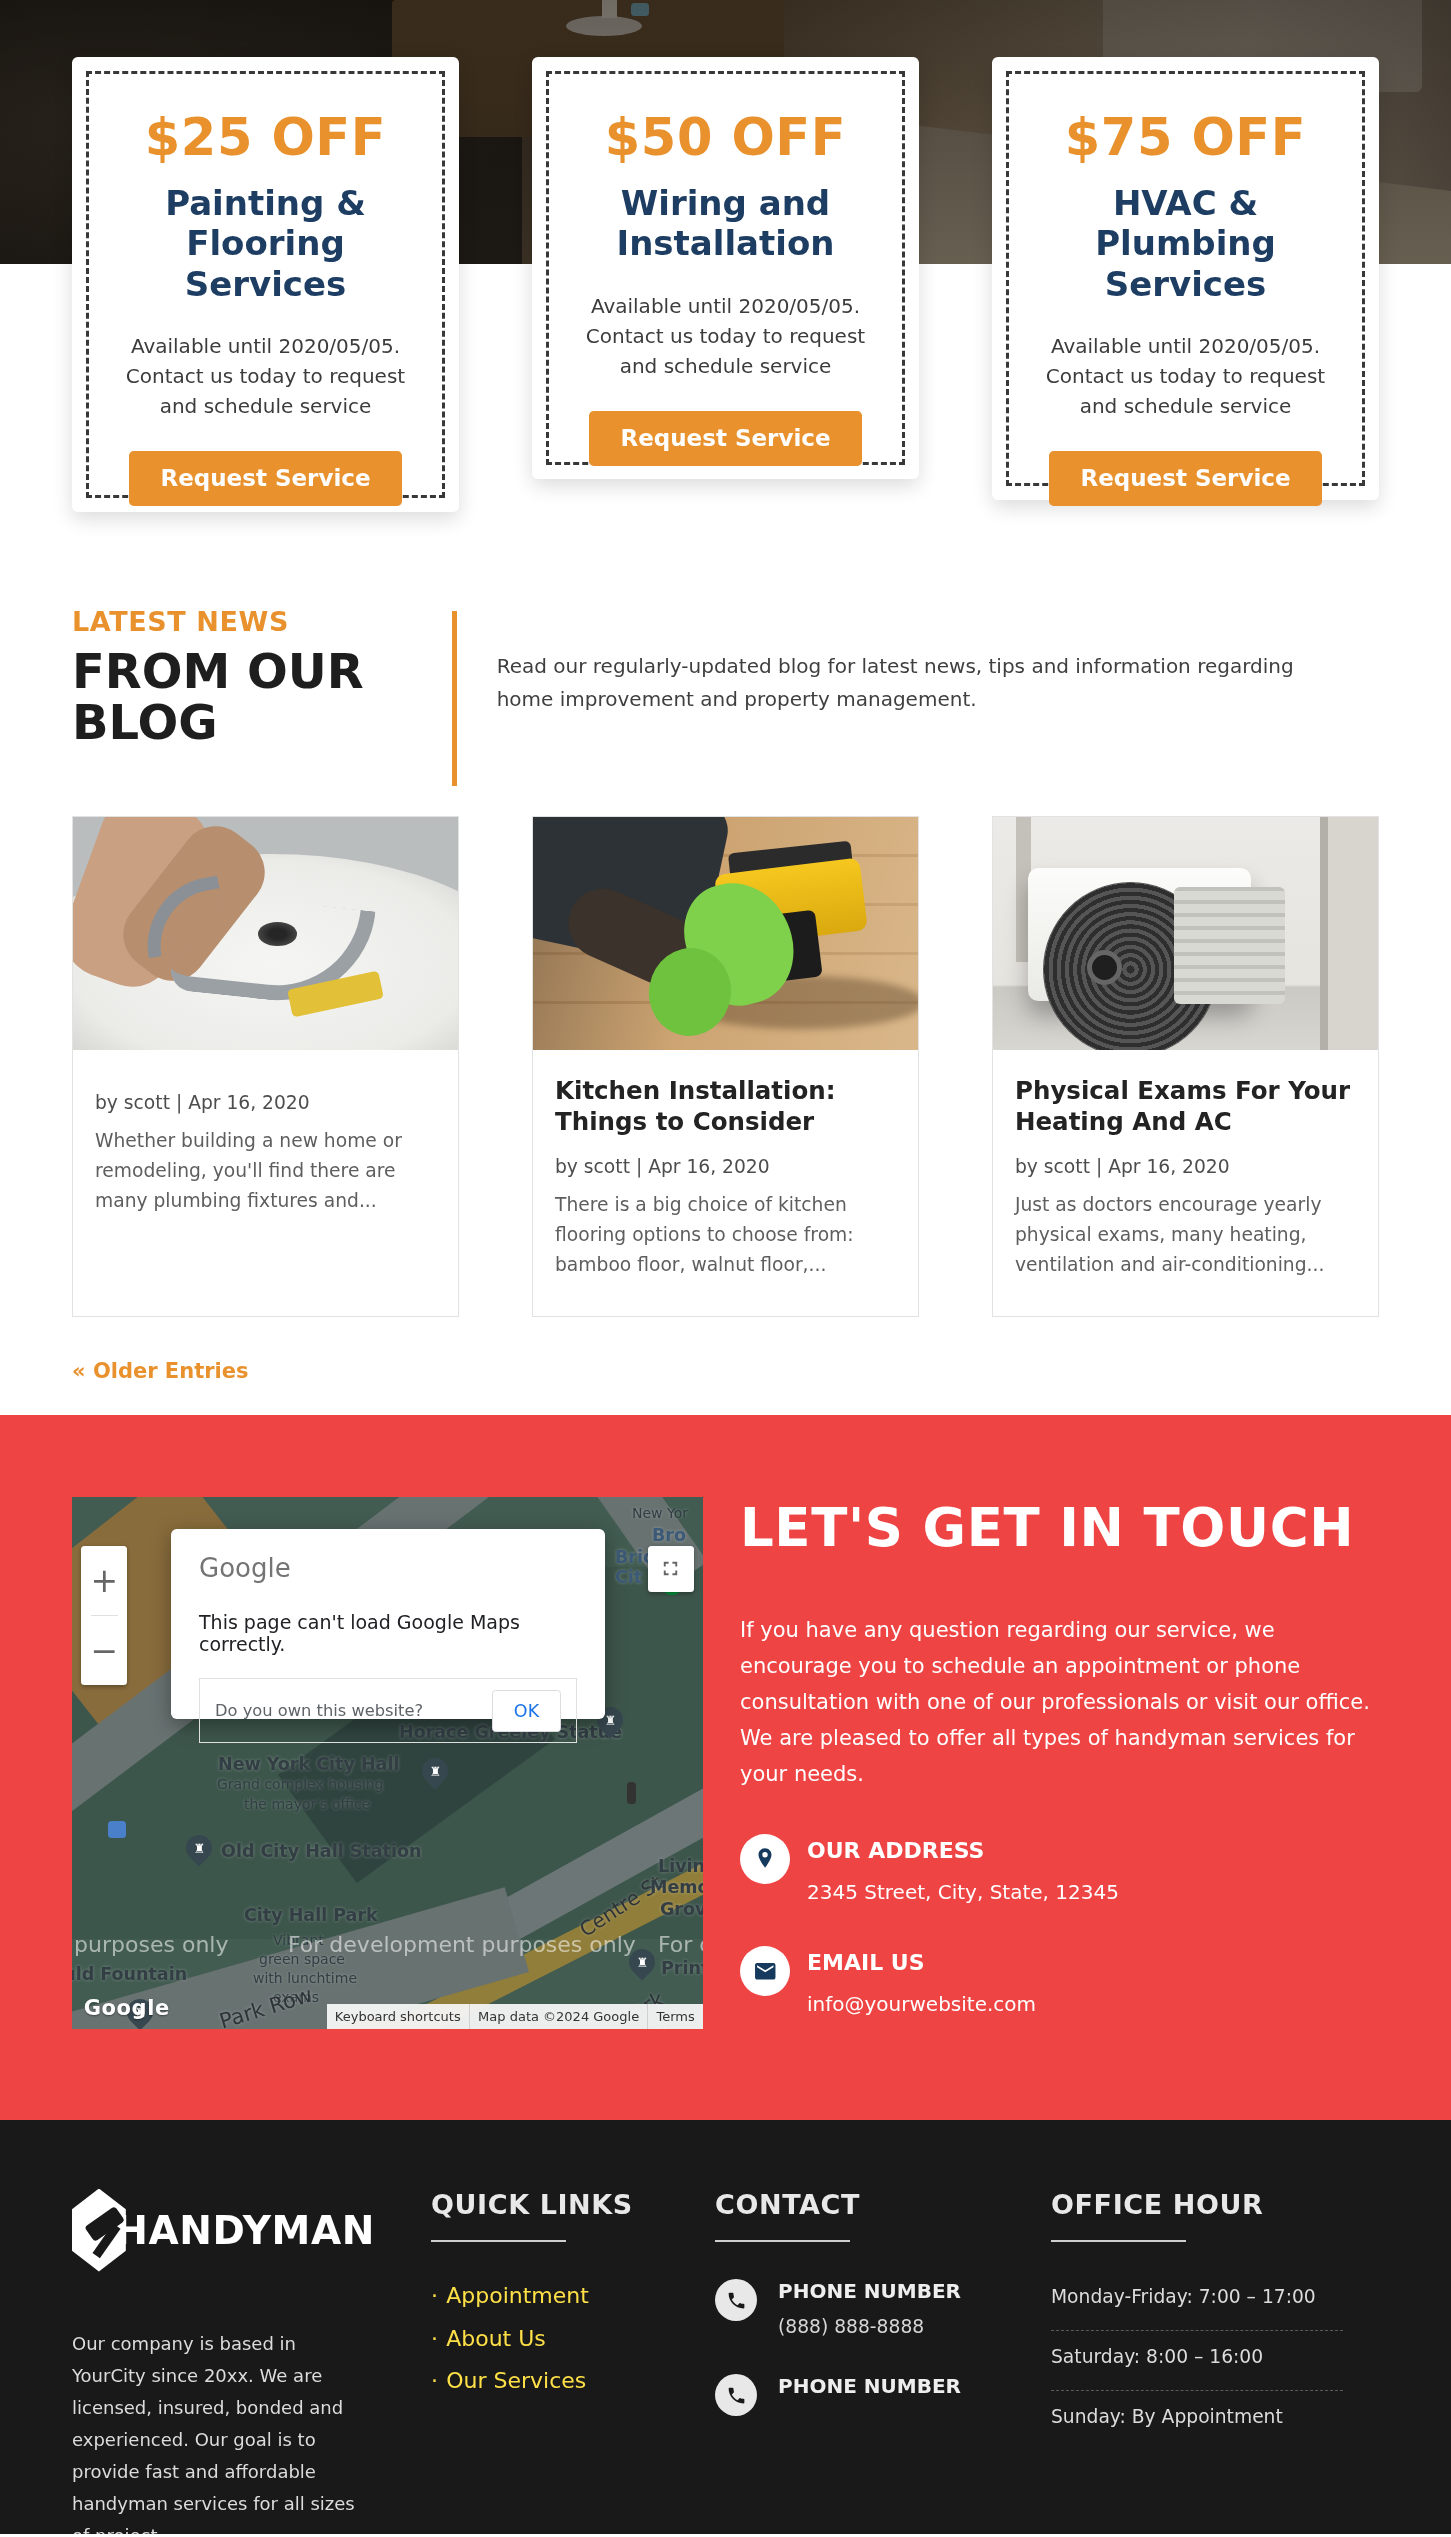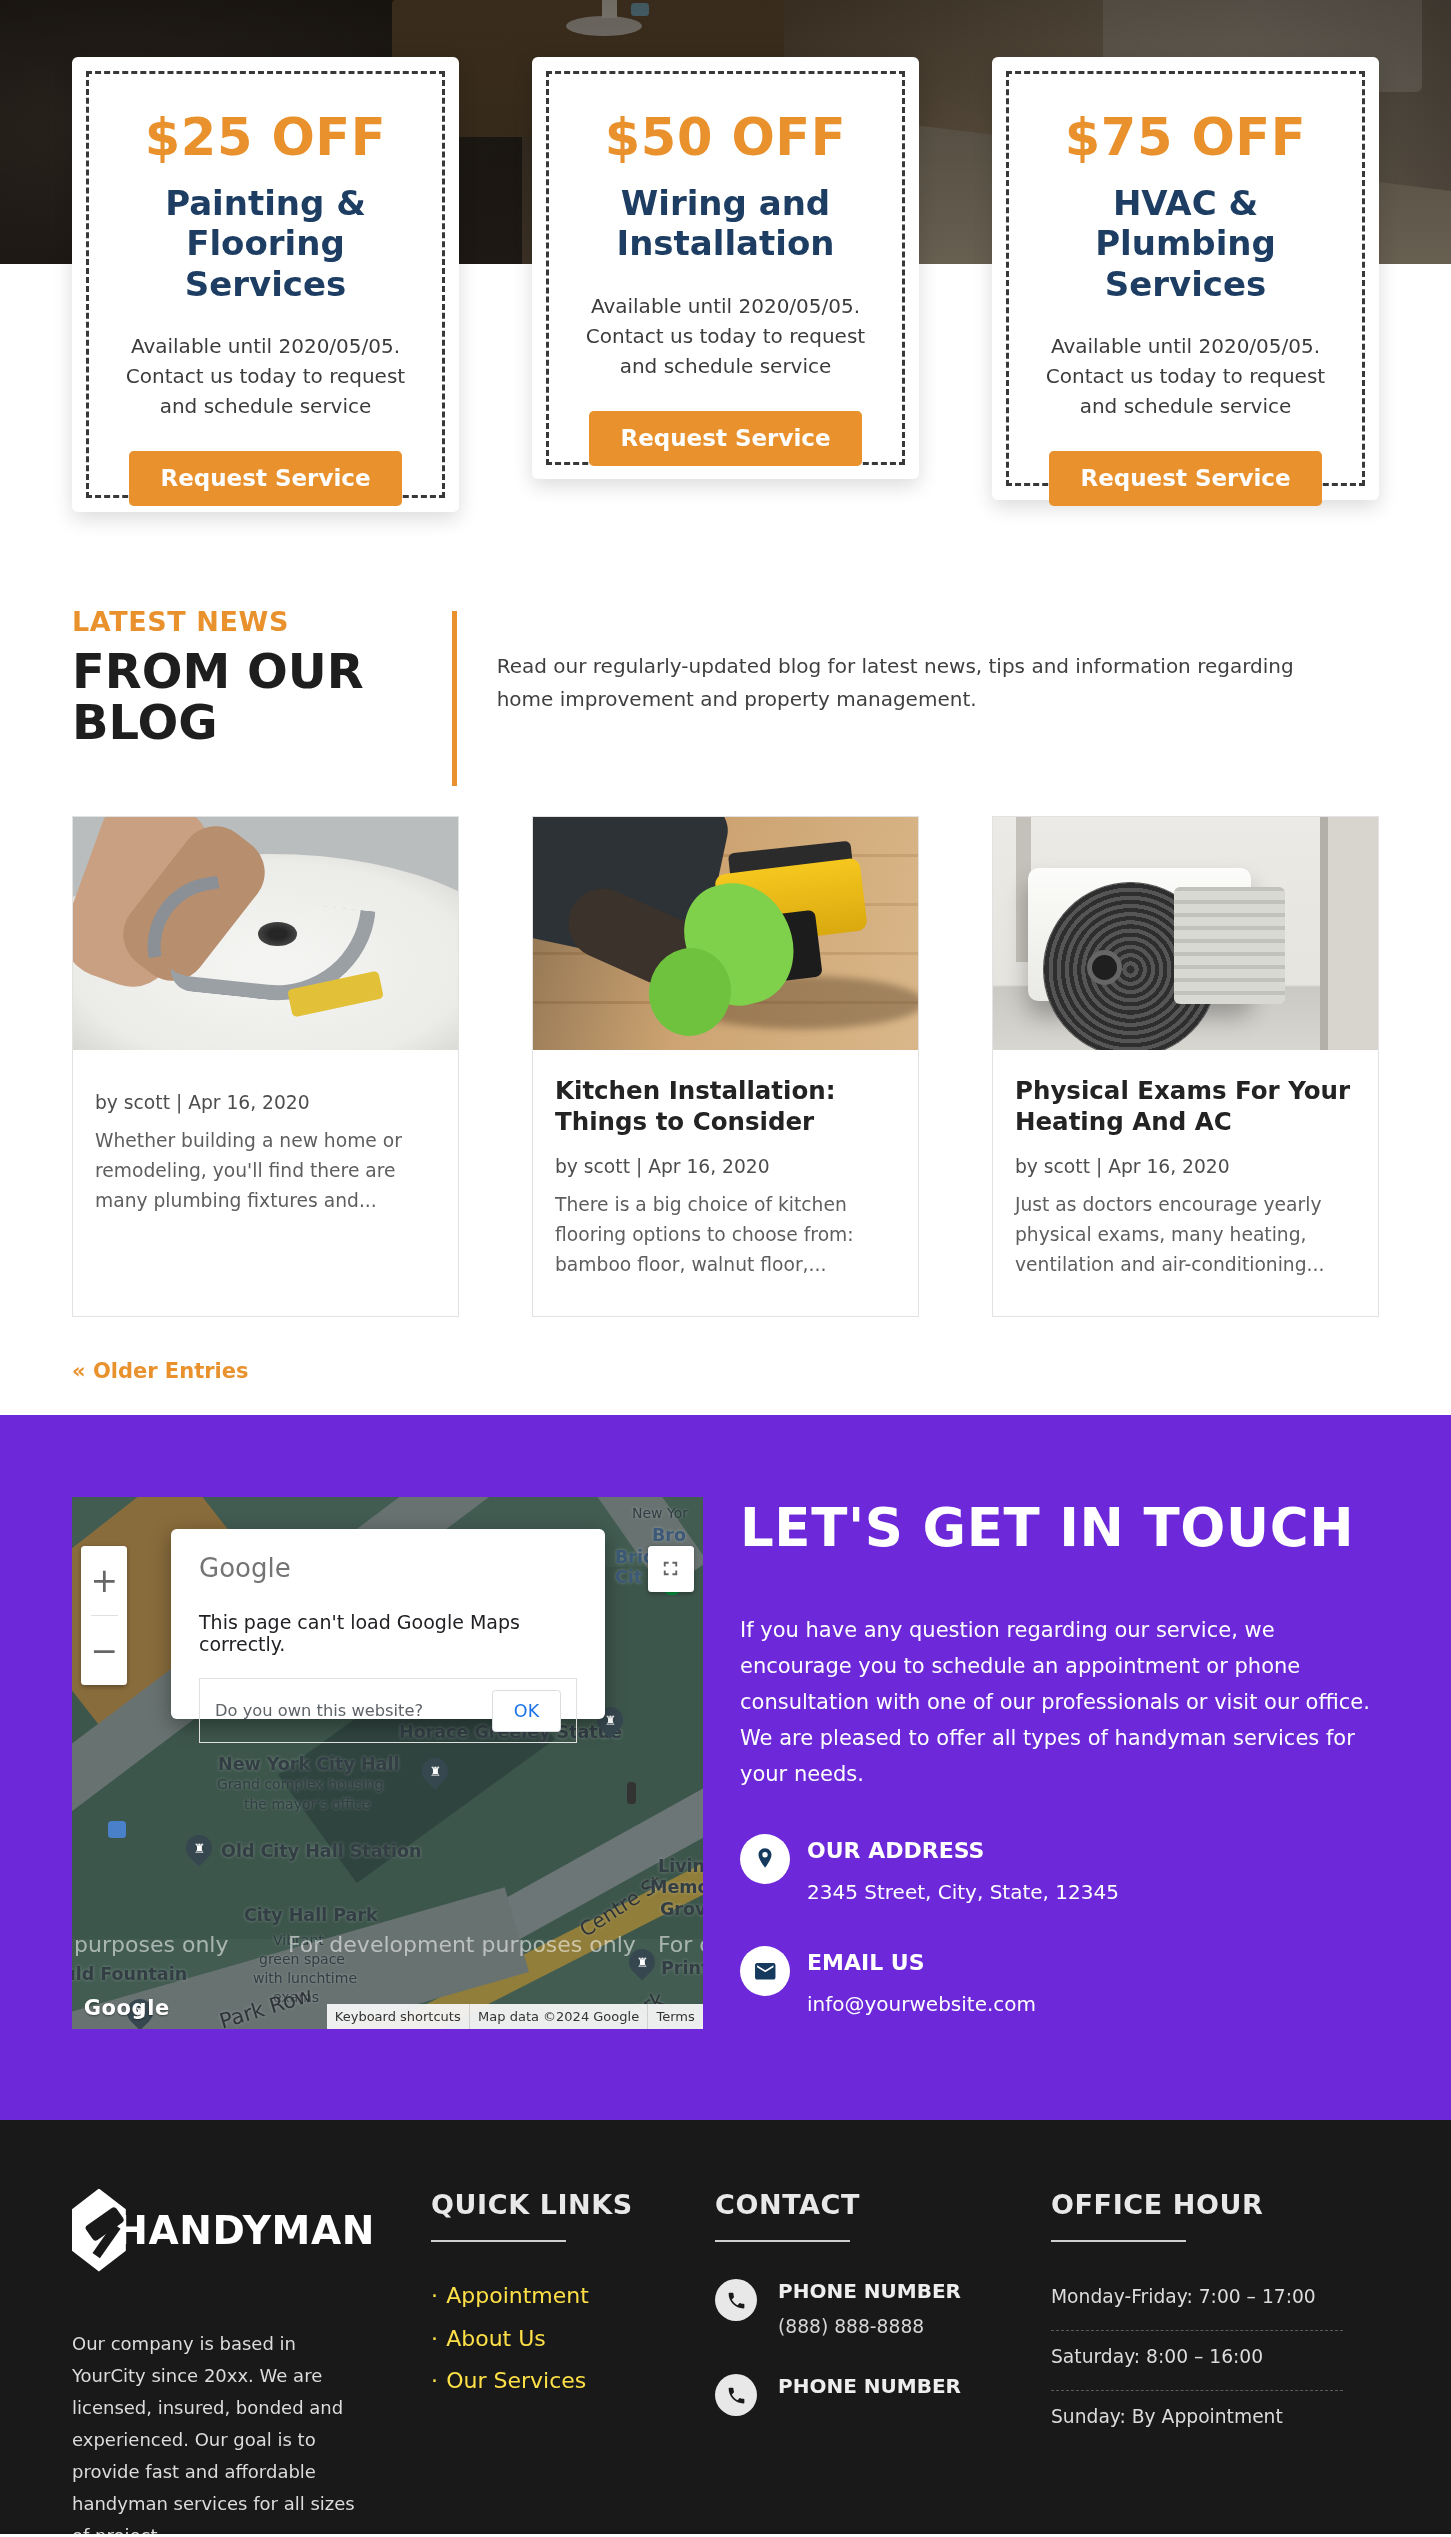--- a/index.html
+++ b/index.html
@@ -86,21 +86,21 @@
   .ac-pipe { position:absolute; left:6%; top:0; width:15px; height:62%; background:#c4c1ba; }
   .ac-unit { position:absolute; left:9%; top:22%; width:58%; height:57%; border-radius:10.5px;
     background:linear-gradient(#fcfcfa,#e9e9e5); box-shadow:0 15px 23px rgba(0,0,0,.28); }
   .ac-fan { position:absolute; left:13%; top:28%; width:175px; height:175px; border-radius:50%;
     background:repeating-radial-gradient(circle at 50% 50%,#2e2e2e 0 4.1px,#555 4.1px 8.2px); }
   .ac-cap { position:absolute; left:24.3%; top:57%; width:35px; height:35px; border-radius:50%; background:#1f1f1f; border:5.8px solid #666; }
   .ac-vents { position:absolute; left:47%; top:30%; width:111px; height:117px;
     background:repeating-linear-gradient(0deg,#d9d9d4 0 9.3px,#c2c2bc 9.3px 13px); border-radius:5.8px; }
 
   
-  .touch { background:#6d28d9; padding:82px 72px 91px; display:flex; gap:37px; }
+  .touch { background:#ef4444; padding:82px 72px 91px; display:flex; gap:37px; }
   .map { position:relative; width:631px; height:532px; flex-shrink:0; background:#57735F; overflow:hidden; }
   .m-park { position:absolute; left:0; top:70px; width:100%; height:70%; background:#4f6b57; }
   .m-orange { position:absolute; left:-35px; top:17.5px; width:222px; height:187px; background:#b98a41; transform:rotate(-38deg); }
   .m-road1 { position:absolute; left:-105px; top:117px; width:572px; height:54px; background:#8b9289; transform:rotate(-37deg); }
   .m-road2 { position:absolute; right:-35px; top:-47px; width:245px; height:53px; background:#8b9289; transform:rotate(55deg); }
   .m-bld { position:absolute; left:222px; top:193px; width:245px; height:134px; background:rgba(40,55,48,.45); transform:rotate(-36deg); }
   .m-road-centre { position:absolute; right:-82px; bottom:117px; width:443px; height:43px; background:#909790; transform:rotate(-29deg); }
   .m-road-yellow { position:absolute; right:-88px; bottom:53px; width:502px; height:28px; background:#c2a33d; transform:rotate(-27deg); border-radius:23px; }
   .m-road-yellow2 { position:absolute; right:140px; bottom:-23px; width:327px; height:26px; background:#c2a33d; transform:rotate(18deg); border-radius:23px; }
   .m-road-wide { position:absolute; left:-70px; bottom:-17.5px; width:525px; height:88px; background:#8b9289; transform:rotate(-16deg); }

